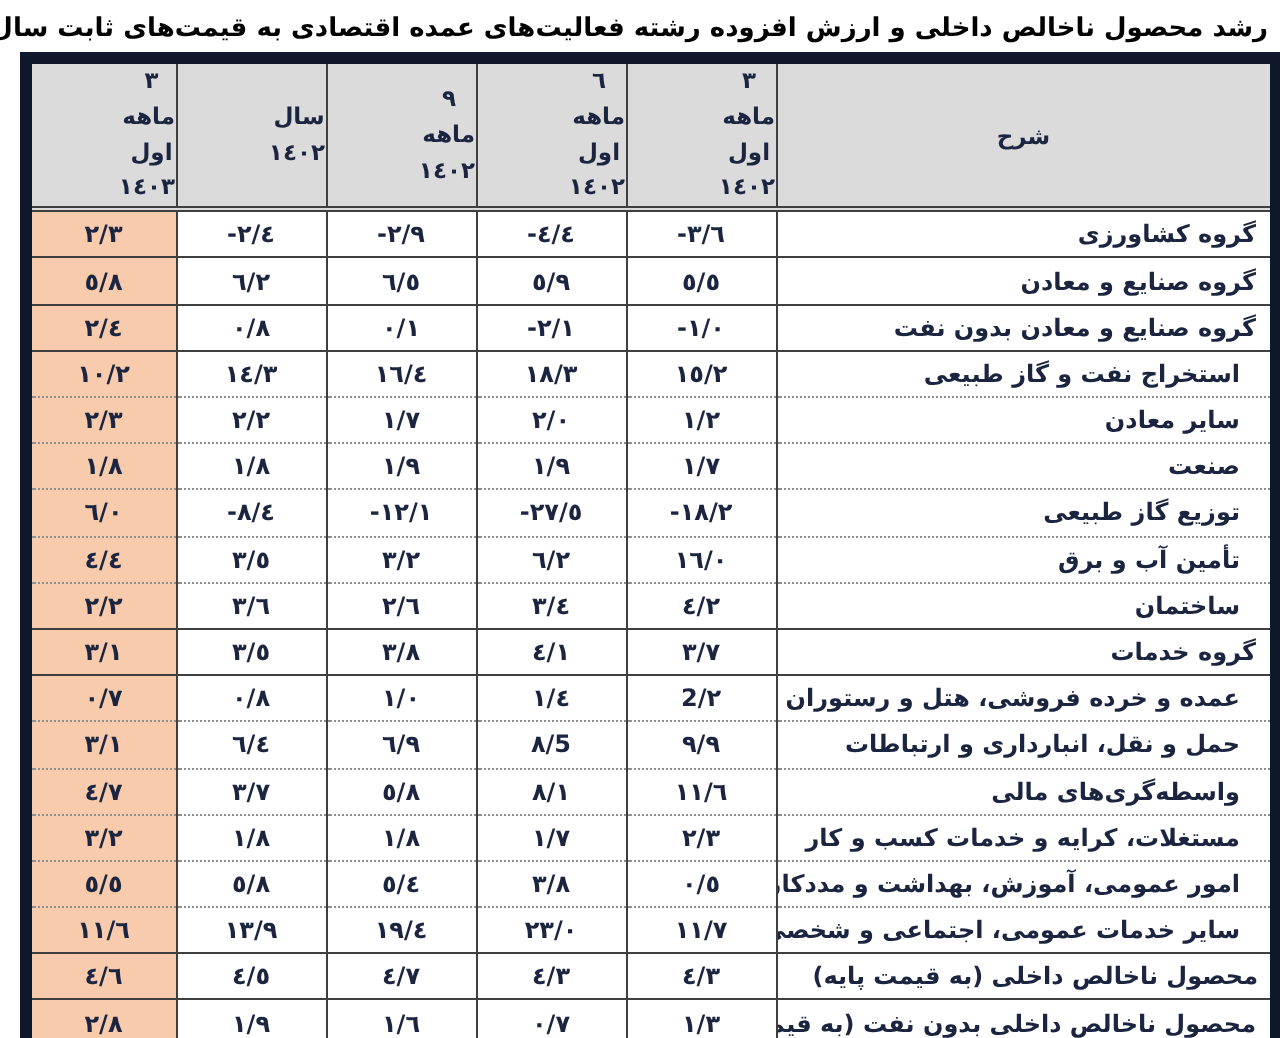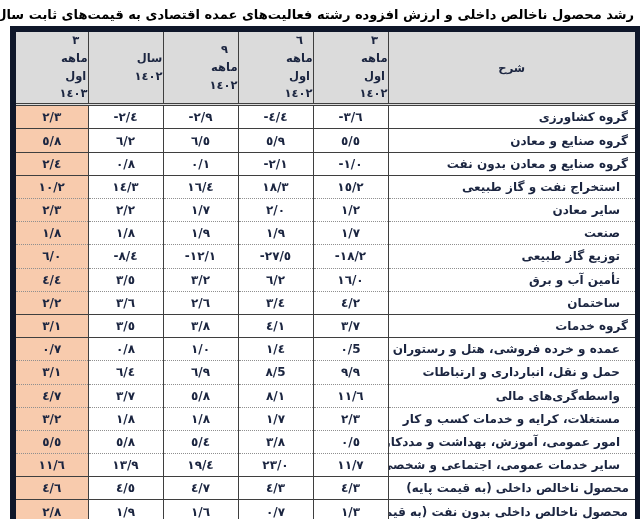--- a/index.html
+++ b/index.html
@@ -155,21 +155,21 @@
       <tr class="sep-solid">
         <td class="label">گروه خدمات</td>
         <td class="val">٣/٧</td>
         <td class="val">٤/١</td>
         <td class="val">٣/٨</td>
         <td class="val">٣/٥</td>
         <td class="val hl">٣/١</td>
       </tr>
       <tr class="sep-solid indent">
         <td class="label">عمده و خرده فروشی، هتل و رستوران</td>
-        <td class="val">٠/5</td>
+        <td class="val">2/٢</td>
         <td class="val">١/٤</td>
         <td class="val">١/٠</td>
         <td class="val">٠/٨</td>
         <td class="val hl">٠/٧</td>
       </tr>
       <tr class="sep-dotted indent">
         <td class="label">حمل و نقل، انبارداری و ارتباطات</td>
         <td class="val">٩/٩</td>
         <td class="val">٨/5</td>
         <td class="val">٦/٩</td>

